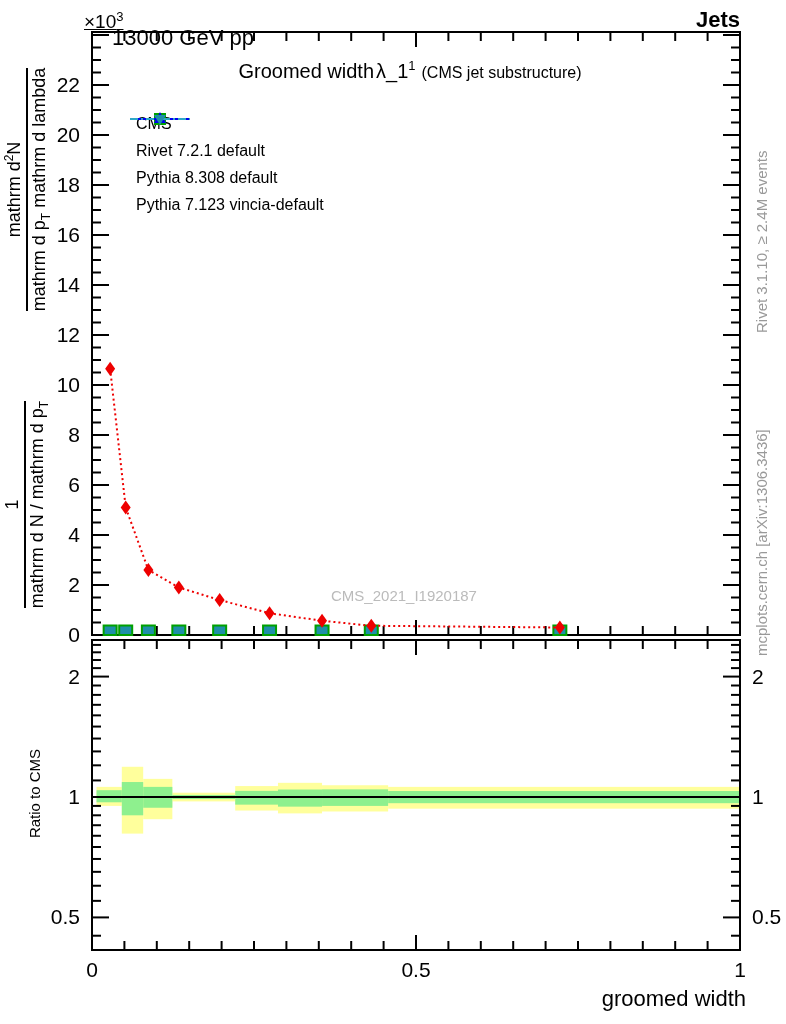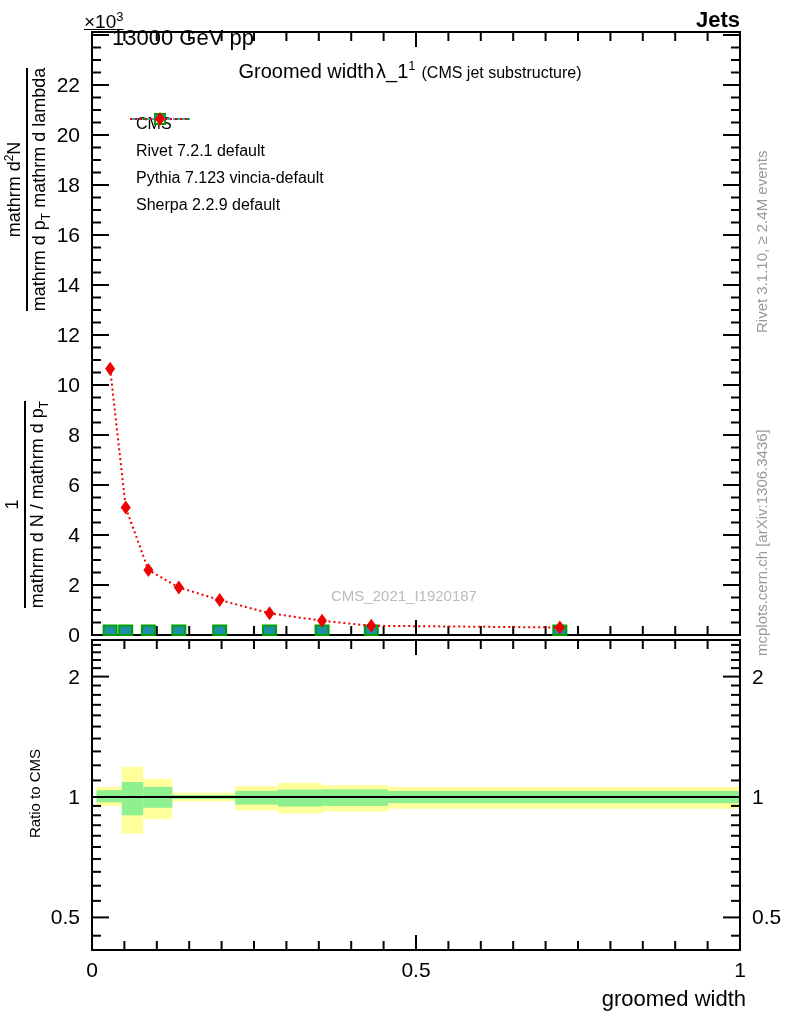--- a/index.html
+++ b/index.html
@@ -364,32 +364,32 @@
       </div>
       <div class="leg-row">
         <svg width="64" height="18">
           <line x1="2" y1="9" x2="62" y2="9" stroke-width="2" fill="none" stroke="#00A000" stroke-dasharray="7 4"></line>
           <rect x="27" y="4" width="10" height="10" fill="#fff" stroke="#00A000" stroke-width="2"></rect>
         </svg>
         <span class="lab">Rivet 7.2.1 default</span>
       </div>
       <div class="leg-row">
         <svg width="64" height="18">
+          <line x1="2" y1="9" x2="62" y2="9" stroke-width="2" fill="none" stroke="#0000EE"></line>
+          <polygon points="32,2 38,13 26,13" fill="#0000EE"></polygon>
+        </svg>
+        <span class="lab">Pythia 8.308 default</span>
+      </div>
+      <div class="leg-row">
+        <svg width="64" height="18">
           <line x1="2" y1="9" x2="62" y2="9" stroke-width="2" fill="none" stroke="#2FA7C7" stroke-dasharray="8 3 2 3"></line>
           <polygon points="26,5 38,5 32,15" fill="#1E8FA8"></polygon>
         </svg>
         <span class="lab">Pythia 7.123 vincia-default</span>
       </div>
-      <div class="leg-row">
-        <svg width="64" height="18">
-          <line x1="2" y1="9" x2="62" y2="9" stroke-width="2" fill="none" stroke="#EE0000" stroke-dasharray="2 3"></line>
-          <polygon points="32,2 37,9 32,16 27,9" fill="#EE0000"></polygon>
-        </svg>
-        <span class="lab">Sherpa 2.2.9 default</span>
-      </div>
     </div>
 
   <div class="abs rot ylabel-main">
     <span class="frac"><span class="fwrap"><span class="num">1</span><span class="den">mathrm d N / mathrm d p<sub>T</sub></span></span></span>
     <span class="frac"><span class="fwrap"><span class="num">mathrm d<sup>2</sup>N</span><span class="den">mathrm d p<sub>T</sub> mathrm d lambda</span></span></span>
   </div>
 
   <div class="abs rot rivet">Rivet 3.1.10, ≥ 2.4M events</div>
   <div class="abs rot mcplots">mcplots.cern.ch [arXiv:1306.3436]</div>
   <div class="abs rot ratio-ylab">Ratio to CMS</div>

